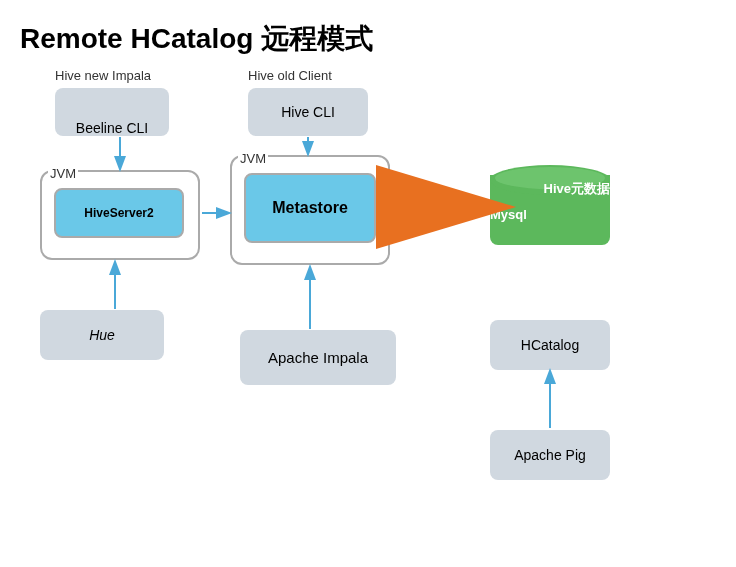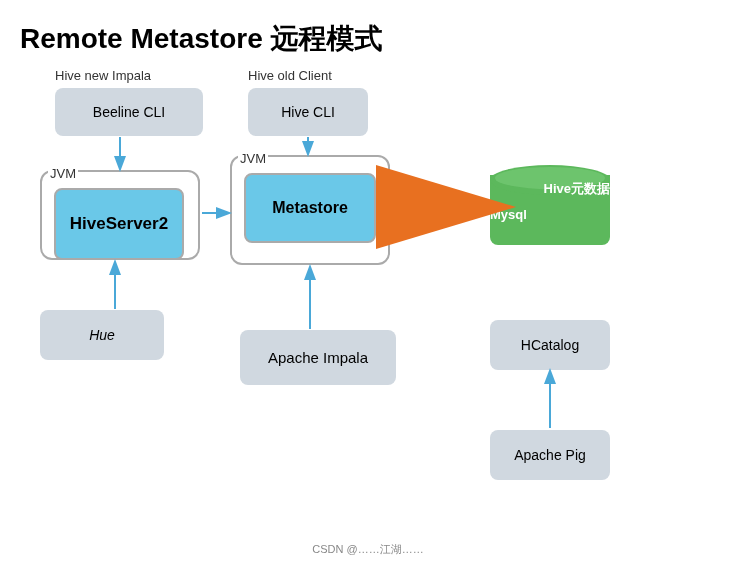--- a/index.html
+++ b/index.html
@@ -94,40 +94,40 @@
       font-size: 13px;
       color: #333;
     }
   </style>
 </head>
 <body>
 
 <div class="diagram-container">
 
   <div class="title">
-    <span>Remote Metastore</span>
+    <span>Remote HCatalog</span>
     <span style="color:#000;">远程模式</span>
   </div>
 
   <div class="label-text" style="left:55px; top:68px;">Hive new Impala</div>
 
   <div class="label-text" style="left:248px; top:68px;">Hive old Client</div>
 
-  <div class="box" style="left:55px; top:88px; width:148px; height:48px;">
+  <div class="box" style="left:55px; top:88px; width:114px; height:48px;align-items:flex-end;">
     <span>Beeline CLI</span>
   </div>
 
   <div class="box" style="left:248px; top:88px; width:120px; height:48px;">
     <span>Hive CLI</span>
   </div>
 
   <div class="jvm-container" style="left:40px; top:170px; width:160px; height:90px;">
     <div class="jvm-label">JVM</div>
 
-    <div class="box highlight" style="position:absolute; left:12px; top:16px; width:130px; height:72px; font-size:17px; font-weight:bold;">
+    <div class="box highlight" style="position:absolute; left:12px; top:16px; width:130px; height:50px; font-size:12px; font-weight:bold;">
       <span>HiveServer2</span>
     </div>
   </div>
 
   <div class="jvm-container" style="left:230px; top:155px; width:160px; height:110px;">
     <div class="jvm-label">JVM</div>
 
     <div class="box highlight" style="position:absolute; left:12px; top:16px; width:132px; height:70px; font-size:16px; font-weight:bold;">
       <span>Metastore</span>
     </div>
@@ -186,15 +186,14 @@
     <line x1="392" y1="207" x2="488" y2="207" stroke="#e87020" stroke-width="14" marker-end="url(#orange-arrow)"></line>
 
     <line x1="115" y1="309" x2="115" y2="263" stroke="#4aa8d8" stroke-width="2" marker-end="url(#blue-arrow2)"></line>
 
     <line x1="310" y1="329" x2="310" y2="268" stroke="#4aa8d8" stroke-width="2" marker-end="url(#blue-arrow2)"></line>
 
     <line x1="550" y1="428" x2="550" y2="372" stroke="#4aa8d8" stroke-width="2" marker-end="url(#blue-arrow2)"></line>
 
   </svg>
 
-  <div class="watermark">CSDN @……江湖……</div>
 
 </div>
 
 </body></html>

